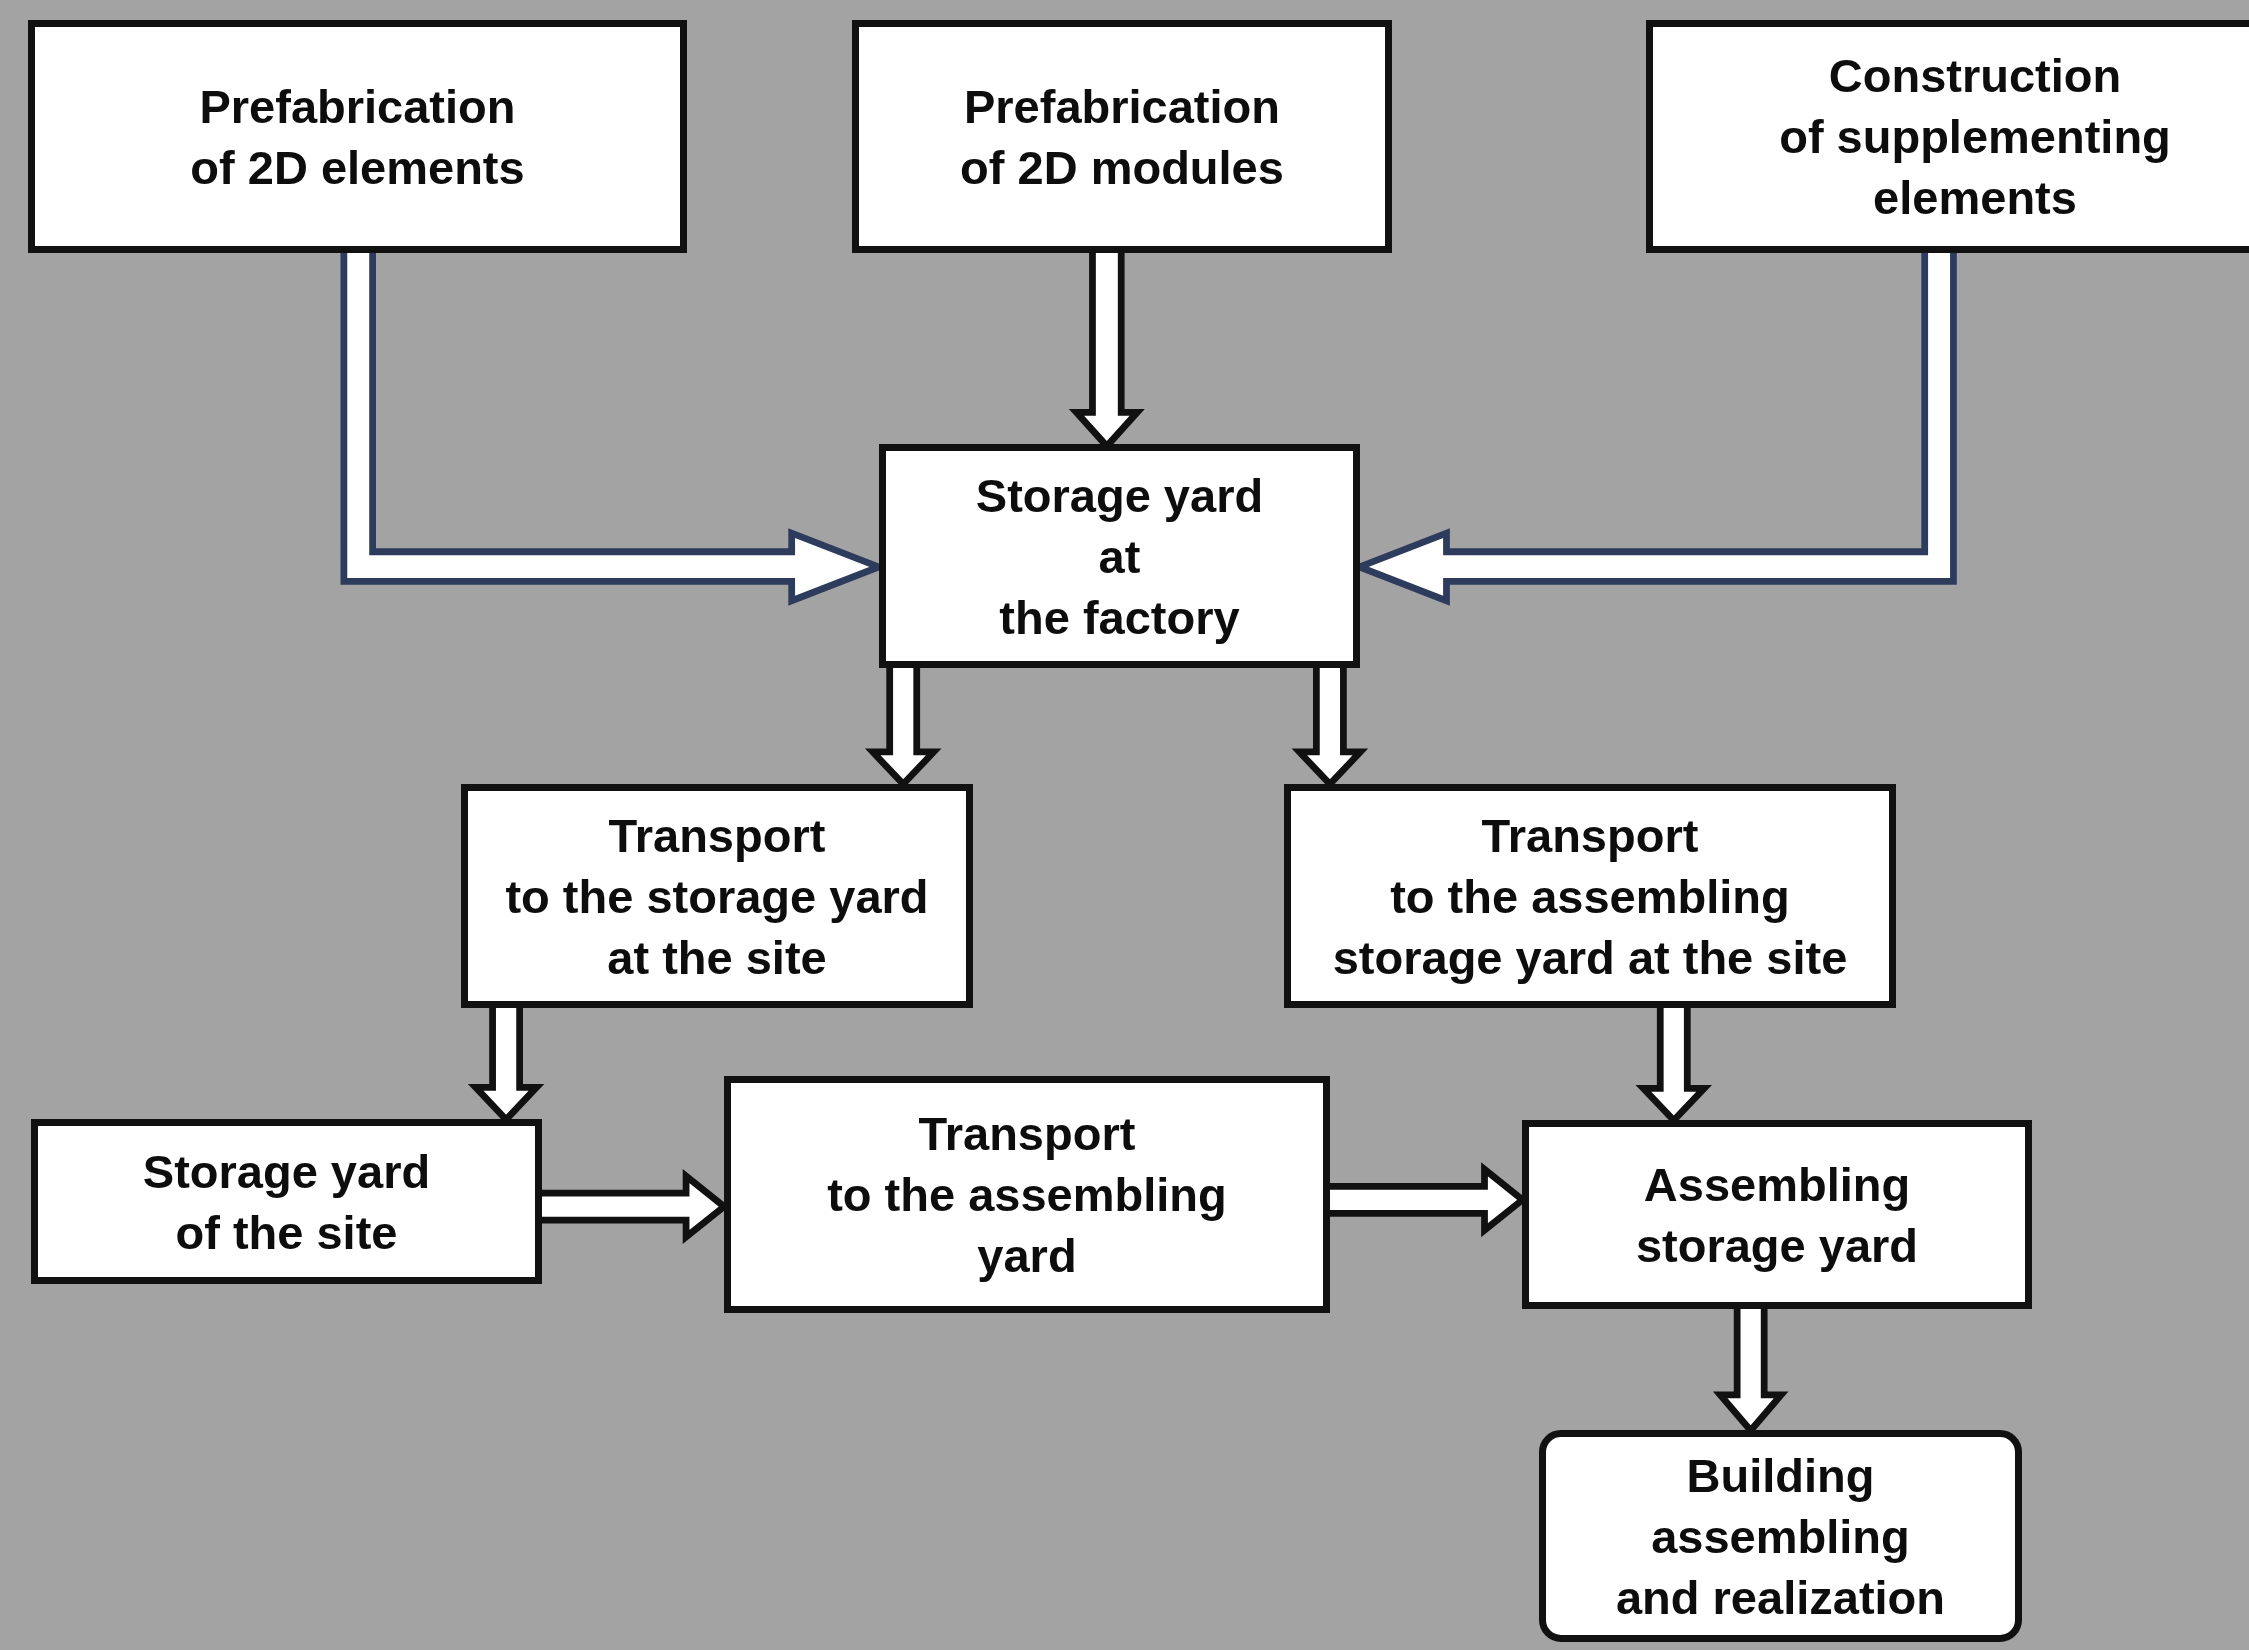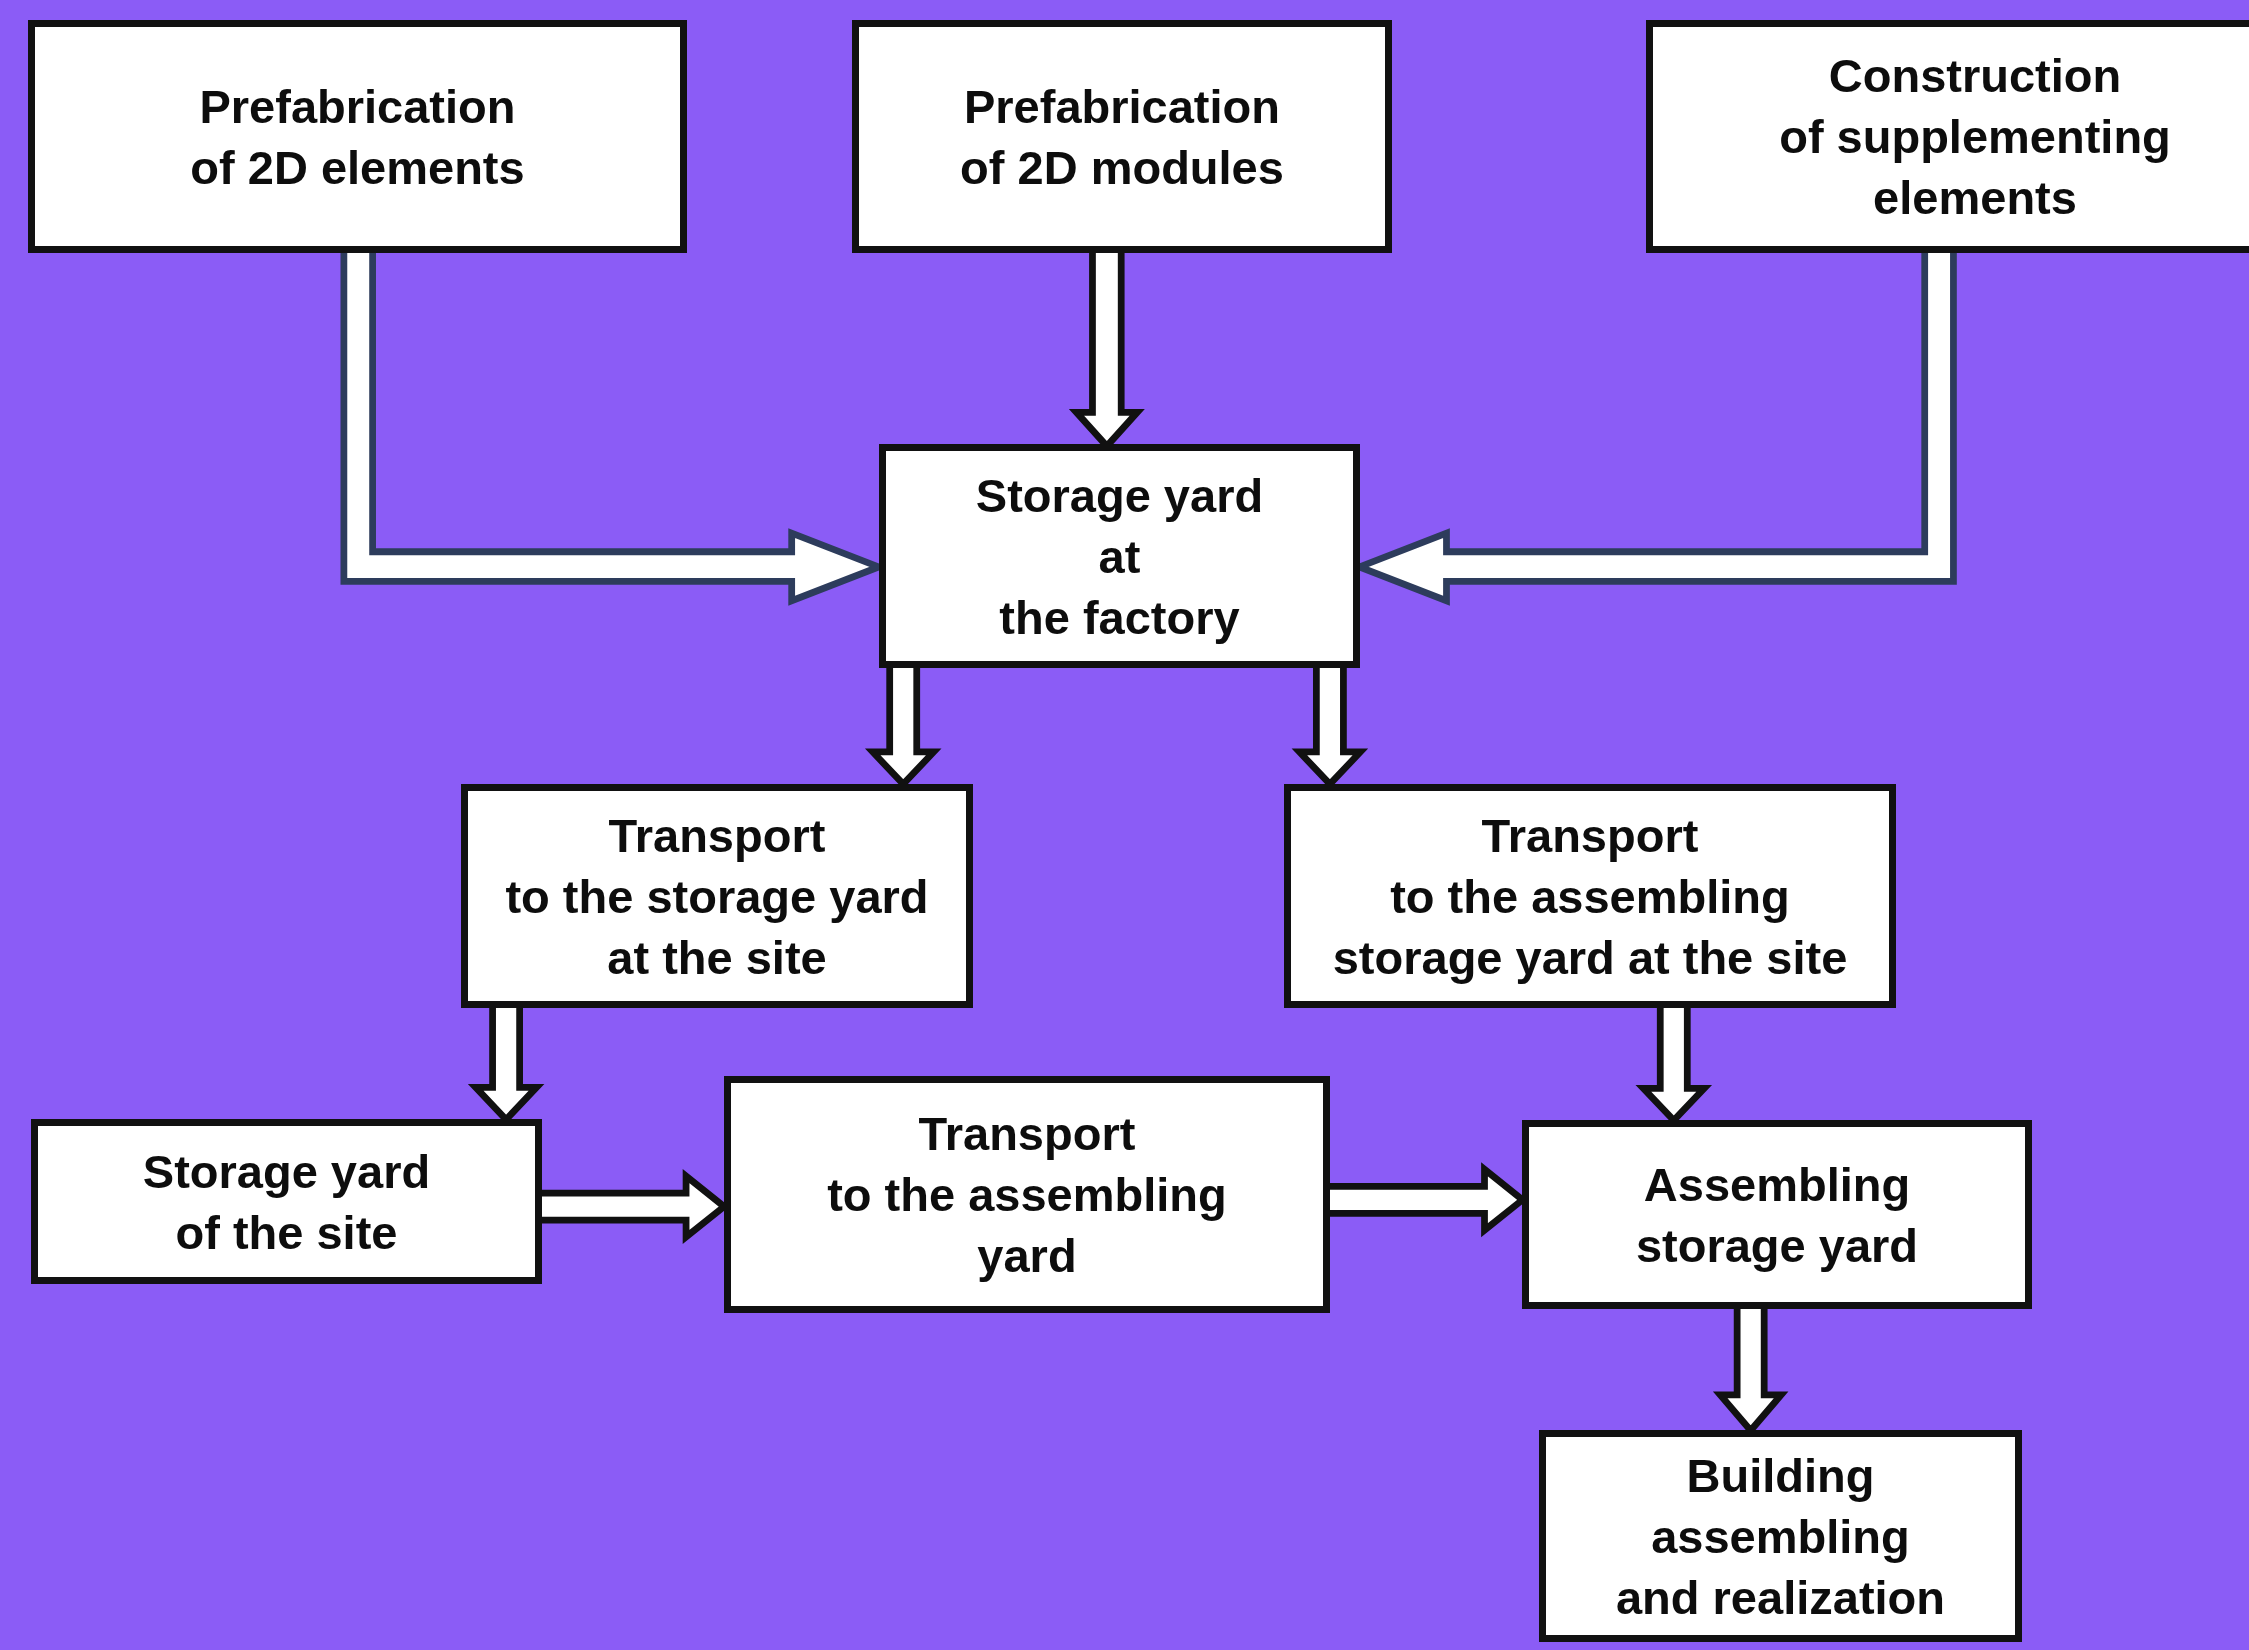--- a/index.html
+++ b/index.html
@@ -1,19 +1,19 @@
 <!DOCTYPE html>
 <html style="font-size:13.5px"><head>
 <meta charset="utf-8">
 <style>
   html,body{margin:0;padding:0;background:#ffffff;}
   .canvas{
     position:relative;
     width:2250px;height:1651px;
-    background:#8b5cf6;
+    background:#a3a3a3;
     font-family:"Liberation Sans",sans-serif;
     overflow:hidden;
   }
   svg.arrow-layer{position:absolute;left:0;top:0;width:2250px;height:1651px;}
   .node{
     position:absolute;
     box-sizing:border-box;
     background:#ffffff;
     border:7.6px solid #111111;
     display:flex;align-items:center;justify-content:center;
@@ -98,20 +98,20 @@
     <span class="lbl">Transport
 to the assembling
 yard</span>
   </div>
 
   <div class="node" style="left:1522px;top:1120px;width:510px;height:189px;">
     <span class="lbl">Assembling
 storage yard</span>
   </div>
 
-  <div class="node" style="left:1539px;top:1430px;width:483px;height:212px;">
+  <div class="node" style="left:1539px;top:1430px;width:483px;height:212px;border-radius:22px;">
     <span class="lbl">Building
 assembling
 and realization</span>
   </div>
 
 </div>
 
 
 </body></html>

